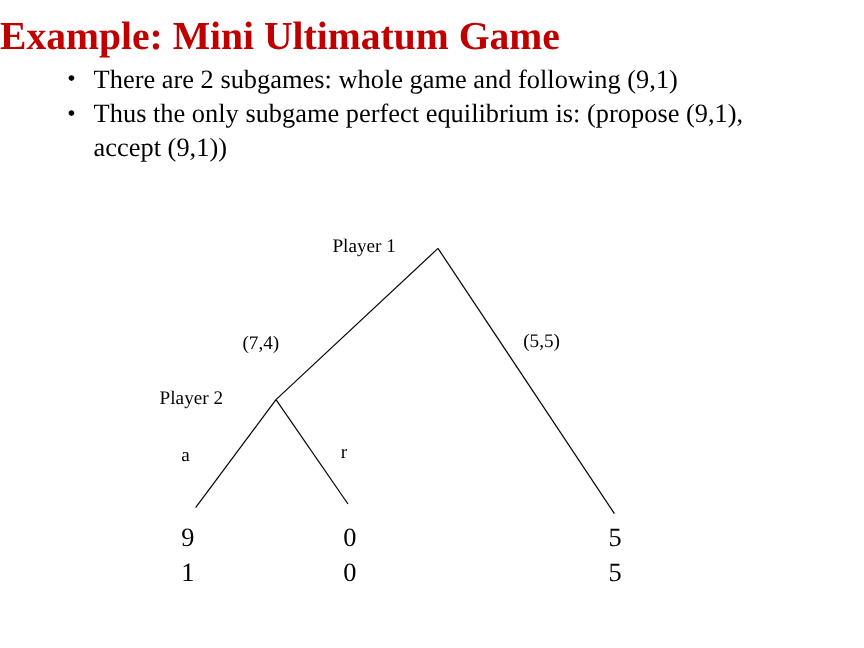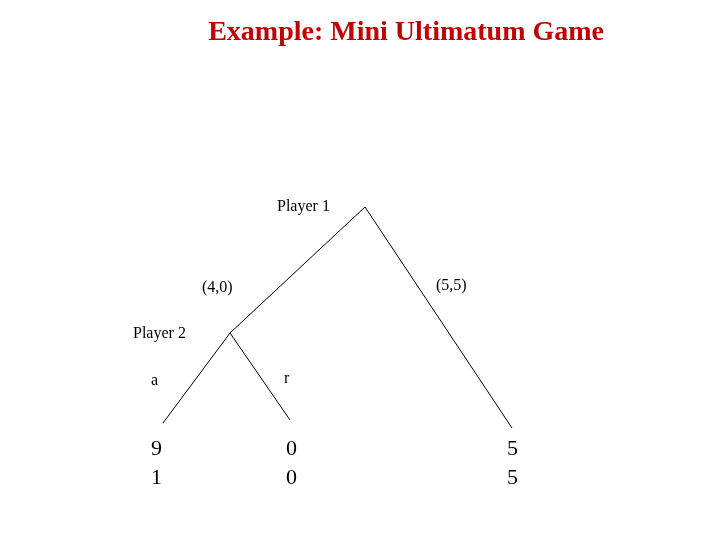--- a/index.html
+++ b/index.html
@@ -18,22 +18,22 @@
   .slide {
     position: absolute;
     inset: 0;
     background: #ffffff;
   }
   .title {
     position: absolute;
     top: 11px;
     left: 0;
     width: 604px;
-    text-align: right;
-    font-size: 28px;
+    text-align: left;
+    font-size: 33px;
     font-weight: bold;
     line-height: 40px;
     letter-spacing: 0px;
   }
   ul.bullets {
     position: absolute;
     top: 52px;
     left: 54px;
     width: 600px;
     margin: 0;
@@ -83,32 +83,34 @@
   .payoff-right  { left: 507px; top: 433px; }
 </style>
 </head>
 <body>
 
 <div class="slide">
 
   <div class="title" style="color: rgb(192, 0, 0);">Example: Mini Ultimatum Game</div>
 
   <ul class="bullets">
+    <li>There are 2 subgames: whole game and following (9,1)</li>
+    <li>Thus the only subgame perfect equilibrium is: (propose (9,1), accept (9,1))</li>
   </ul>
 
   <svg class="tree-svg" viewBox="0 0 720 540" xmlns="http://www.w3.org/2000/svg">
     <line x1="365" y1="207" x2="230" y2="333" stroke="#000000" stroke-width="1"></line>
     <line x1="365" y1="207" x2="512" y2="428" stroke="#000000" stroke-width="1"></line>
     <line x1="230" y1="333" x2="163" y2="423" stroke="#000000" stroke-width="1"></line>
     <line x1="230" y1="333" x2="290" y2="420" stroke="#000000" stroke-width="1"></line>
   </svg>
 
   <div class="tree-label lbl-player1">Player 1</div>
 
-  <div class="tree-label lbl-propose-91">(4,0)</div>
+  <div class="tree-label lbl-propose-91">(7,4)</div>
 
   <div class="tree-label lbl-propose-55">(5,5)</div>
 
   <div class="tree-label lbl-player2">Player 2</div>
 
   <div class="tree-label lbl-accept">a</div>
 
   <div class="tree-label lbl-reject">r</div>
 
   <div class="payoff payoff-accept">

